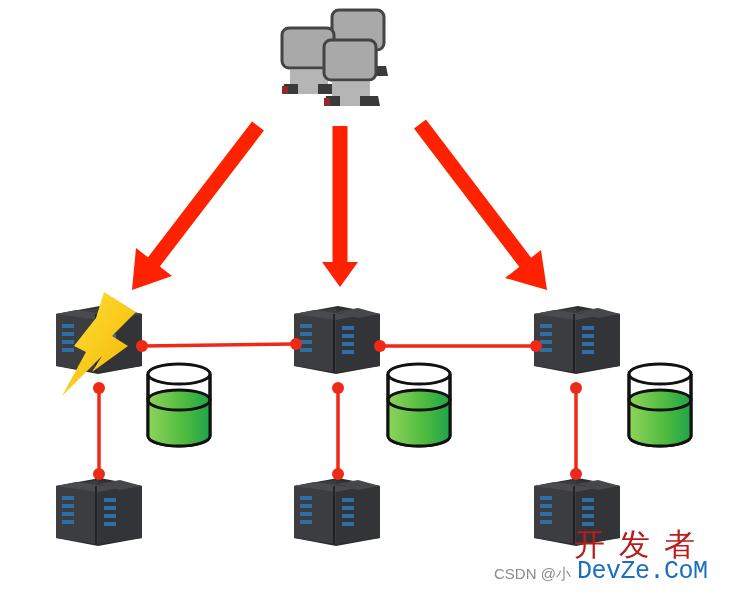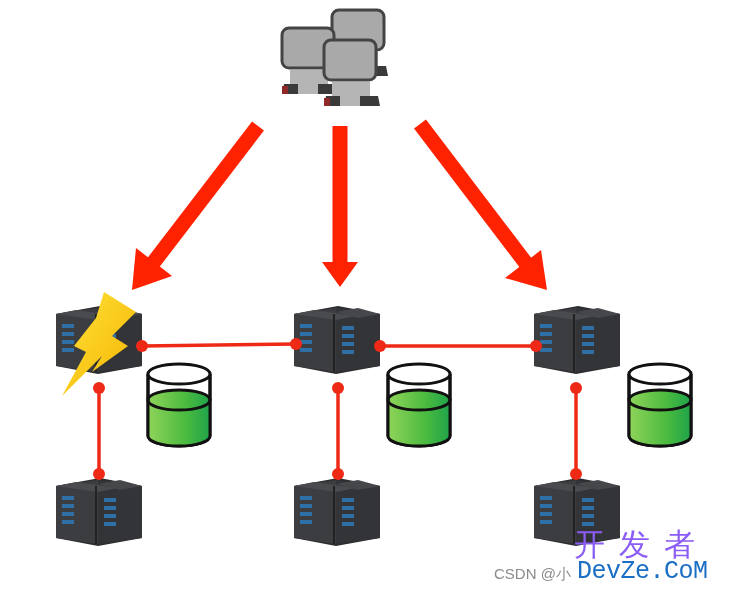--- a/index.html
+++ b/index.html
@@ -1,18 +1,18 @@
 <!DOCTYPE html>
 <html><head>
 <meta charset="utf-8">
 <style>
   html, body { margin: 0; padding: 0; background: #ffffff; }
   body { width: 733px; height: 593px; position: relative; overflow: hidden; font-family: "Liberation Sans", sans-serif; }
   #diagram { position: absolute; left: 0; top: 0; }
-  .wm-cn { position: absolute; left: 574px; top: 524px; font-family: "DejaVu Sans", sans-serif; font-size: 31px; color: #8b5cf6; letter-spacing: 14px; }
+  .wm-cn { position: absolute; left: 574px; top: 524px; font-family: "DejaVu Sans", sans-serif; font-size: 31px; color: #b91c1c; letter-spacing: 14px; }
   .wm-en { position: absolute; left: 577px; top: 557px; font-family: Liberation Mono, monospace; font-size: 25px; color: #1a6fc4; letter-spacing: -0.5px; }
   .wm-csdn { position: absolute; left: 494px; top: 565px; font-family: "Liberation Sans", sans-serif; font-size: 15px; color: #8a8a8a; }
 </style>
 </head>
 <body>
 
 <svg id="diagram" width="733" height="593" viewBox="0 0 733 593">
   <defs>
     <linearGradient id="dbgrad" x1="0" x2="1" y1="0" y2="0">
       <stop offset="0" stop-color="#8fd45a"></stop>

